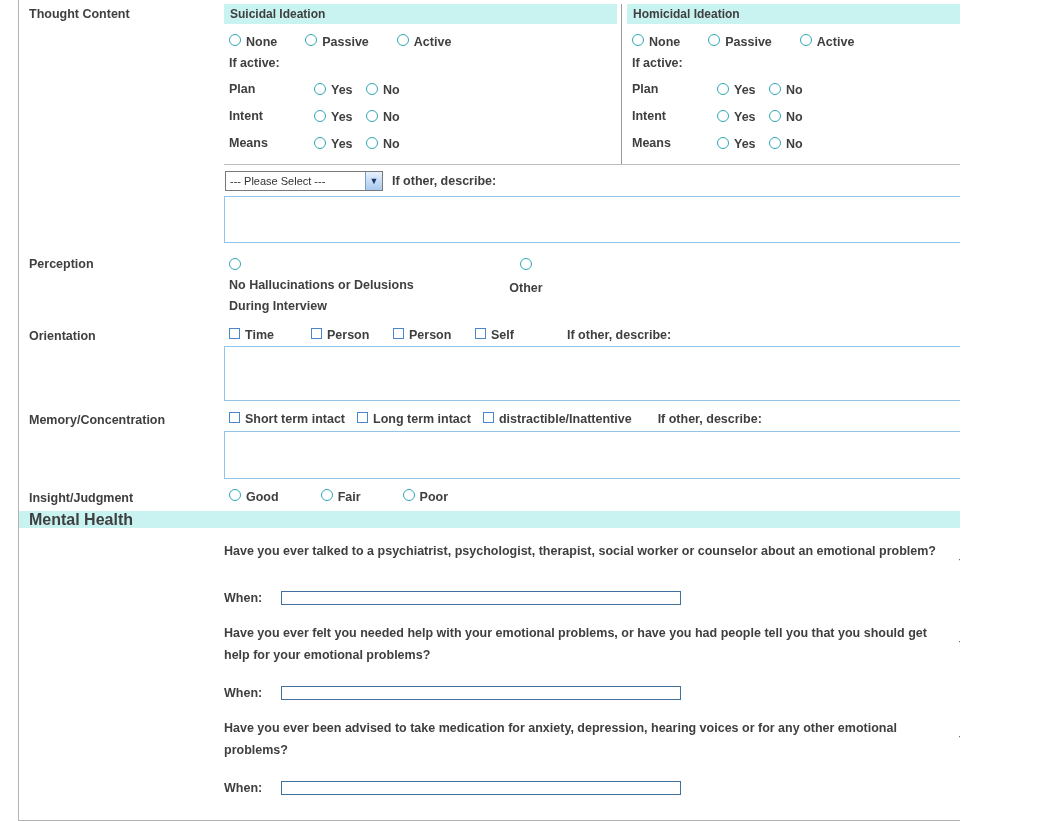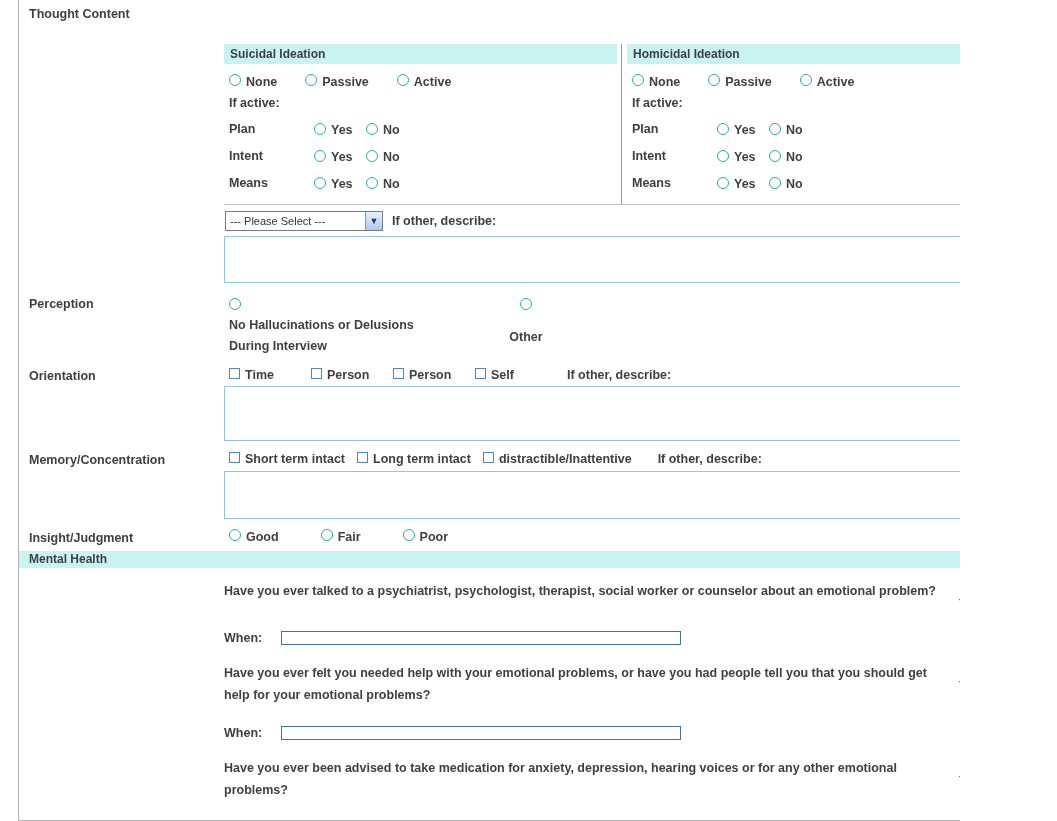--- a/index.html
+++ b/index.html
@@ -10,21 +10,21 @@
     position:absolute; left:18px; top:0; width:1008px; height:821px;
     border-left:1px solid #b3b3b3; border-bottom:1px solid #b3b3b3;
     font-weight:bold; font-size:12.5px; color:var(--text,#3f3f3f);
     padding-top:4px;
   }
   .row { display:flex; }
   .label-col { width:205px; padding:3px 0 0 10px; flex:none; }
   .content-col { flex:1; min-width:0; }
 
   
-  .panels { display:flex; border-bottom:1px solid #bdbdbd;margin-top:40px; }
+  .panels { display:flex; border-bottom:1px solid #bdbdbd; }
   .panel-left { width:398px; flex:none; border-right:1px solid #9a9a9a; padding-right:4px; }
   .panel-right { flex:1; padding-left:5px; }
   .panel-header { background:var(--section-header-bg,#c8f3f1); height:20px; line-height:20px; padding-left:6px; font-size:12px; }
   .panel-body { padding:9px 0 8px 5px; }
   .sev-row { display:flex; margin-bottom:4px; }
   .sev-row .opt { margin-right:28px; }
   .opt { display:inline-flex; align-items:flex-start; gap:5px; cursor:default; }
   .opt > span { margin-top:2px; }
   .if-active { margin:7px 0 5px 0; }
   .pim-row { display:flex; align-items:center; height:27px; }
@@ -63,37 +63,37 @@
     resize:both; font:inherit; font-weight:normal; background:#fff;
   }
   .ta-thought { height:47px; }
   .ta-orientation { height:55px; margin-top:4px; }
   .ta-memory { height:48px; margin-top:5px; }
 
   
   .perc-row { display:flex; padding:3px 0 0 5px; }
   .perc-opt1 { width:268px;flex-direction:column; }
   .perc-opt1 > span { max-width:226px; line-height:21px; margin-top:0; }
-  .perc-opt2 { display:flex; flex-direction:column; align-items:center; gap:20px; margin-left:8px; width:42px; }
+  .perc-opt2 { display:flex; flex-direction:column; align-items:center; gap:11px; margin-left:8px; width:42px; }
 
   
   .ori-row, .mem-row, .insight-row { display:flex; align-items:flex-start; padding-left:5px; }
   .ori-opt { width:82px; }
   .mem-row .opt { margin-right:12px; }
   .mem-row .if-other { margin-left:14px; margin-top:2px; }
   .ori-row .if-other { margin-left:10px; margin-top:2px; }
   .insight-row .opt { margin-right:42px; }
 
   .section-gap-sm { margin-bottom:9px; }
   .section-gap-md { margin-bottom:11px; }
 
   
   .mh-header {
     background:var(--section-header-bg,#c8f3f1); height:17px; line-height:17px;
-    padding-left:10px; font-size:12px; margin-top:6px;
+    padding-left:10px; font-size:16px; margin-top:6px;
   }
   .mh-body { padding:12px 6px 0 205px; }
   .q-block { display:flex; align-items:flex-start; }
   .q-text { width:736px; line-height:22px; padding-right:10px; }
   .yn-group { margin-left:auto; display:flex; gap:7px; flex:none; }
   .yn-col { display:flex; flex-direction:column; align-items:center; gap:4px; width:29px; cursor:default; }
   .when-row { display:flex; align-items:center; margin:20px 0 17px 0; }
   .when-label { width:57px; flex:none; }
   .when-input {
     width:400px; height:14px; border:1px solid var(--input-border,#41719c);

